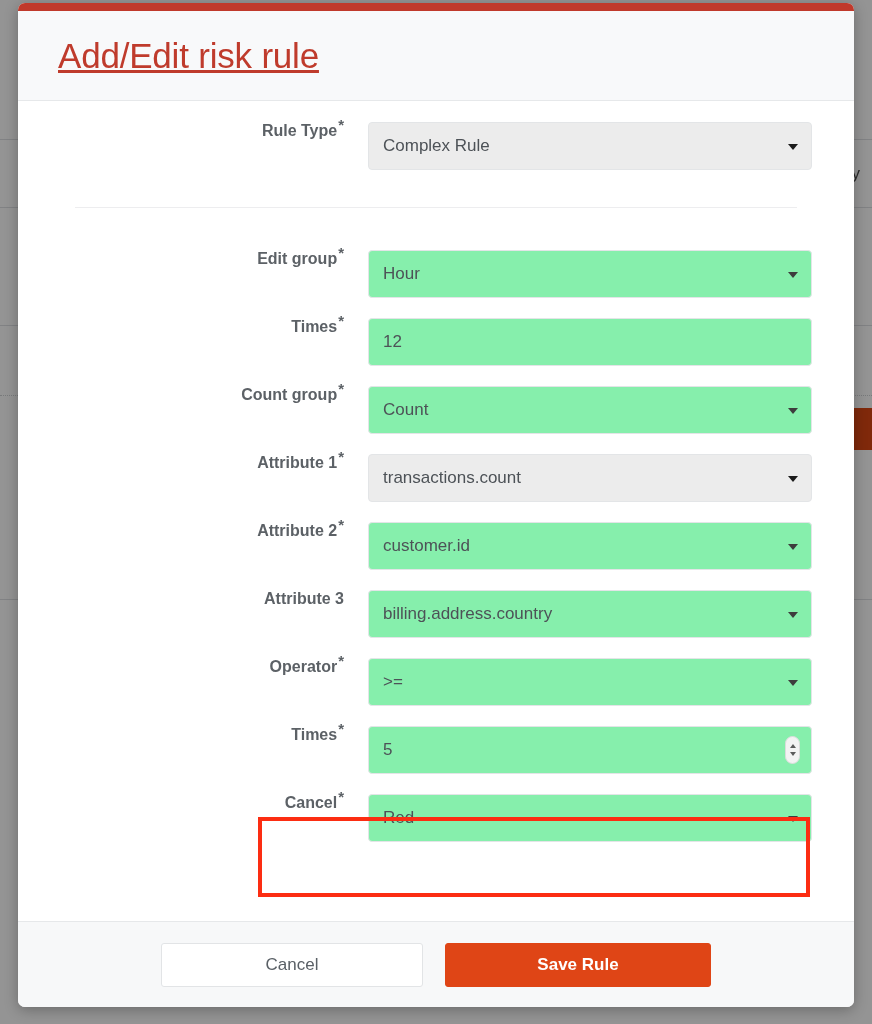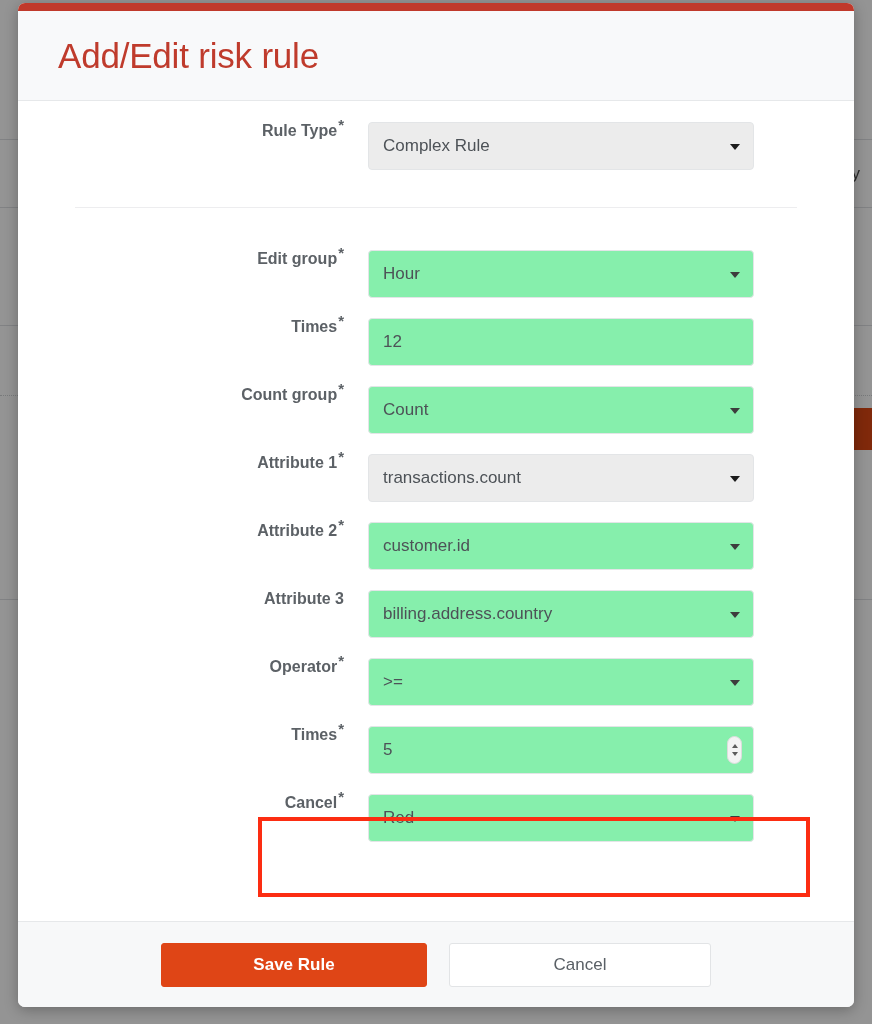--- a/index.html
+++ b/index.html
@@ -80,20 +80,21 @@
     border-bottom: 1px solid #e6e8ea;
     display: flex;
     align-items: center;
     padding: 0 40px;
   }
   #modal-title {
     font-size: 35px;
     font-weight: 400;
     color: #bf3b2c;
     letter-spacing: -0.2px;
+    text-decoration: underline;
   }
 
   #modal-body {
     flex: 1 1 auto;
     background: #ffffff;
     padding: 0;
     position: relative;
     overflow: hidden;
   }
 
@@ -117,21 +118,21 @@
   .req {
     color: #5c6166;
     font-size: 15px;
     vertical-align: super;
     line-height: 0;
     margin-left: 1px;
   }
 
   .field-control {
     position: relative;
-    width: 386px;
+    width: 444px;
     flex: 0 0 auto;
   }
 
   .sel, .txt {
     width: 100%;
     height: 48px;
     border: 1px solid #e3e5e7;
     border-radius: 4px;
     background: #86efac;
     font-size: 17px;
@@ -370,17 +371,17 @@
           <span class="caret"></span>
         </div>
       </div>
 
     </div>
 
     <div id="limit-annotation"></div>
   </div>
 
   <div id="modal-footer">
+    <button class="btn" id="cancel-button">Cancel</button>
     <button class="btn" id="save-button">Save Rule</button>
-    <button class="btn" id="cancel-button">Cancel</button>
   </div>
 
 </div>
 
 </body></html>

